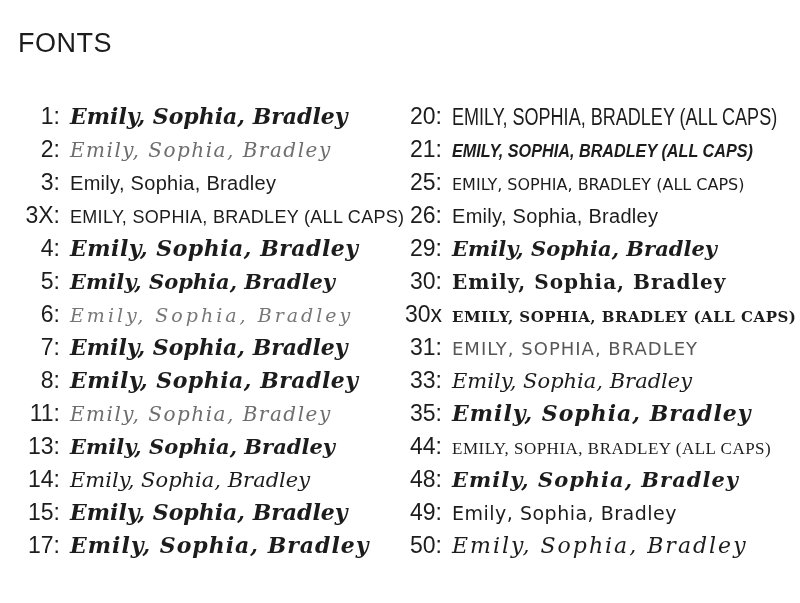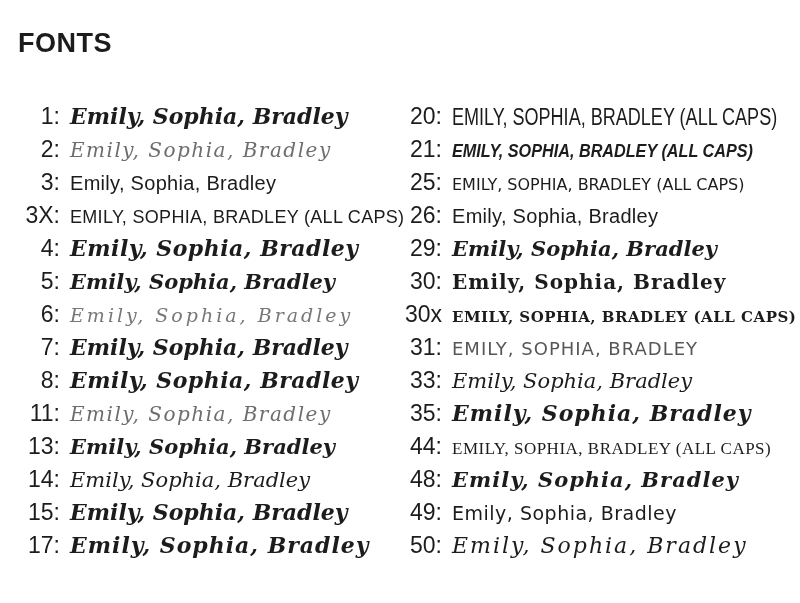--- a/index.html
+++ b/index.html
@@ -8,21 +8,21 @@
     width: 800px; height: 603px;
     background: #ffffff;
     font-family: "Liberation Sans", sans-serif;
     color: #1c1c1c;
     position: relative;
     overflow: hidden;
   }
   .title {
     position: absolute; left: 18px; top: 28px;
     margin: 0;
-    font-size: 27px; font-weight: 700; letter-spacing: 0.5px;
+    font-size: 27px; font-weight: 400; letter-spacing: 0.5px;
     color: #1c1c1c;
   }
   .columns { position: absolute; top: 103px; left: 0; width: 800px; }
   .col { position: absolute; top: 0; }
   .col-left  { left: 20px;  width: 375px; }
   .col-right { left: 402px; width: 407px; }
   .row { display: flex; align-items: baseline; height: 33px; }
   .num {
     flex: 0 0 50px; text-align: right; padding-right: 10px;
     font-family: "Liberation Sans", sans-serif;

